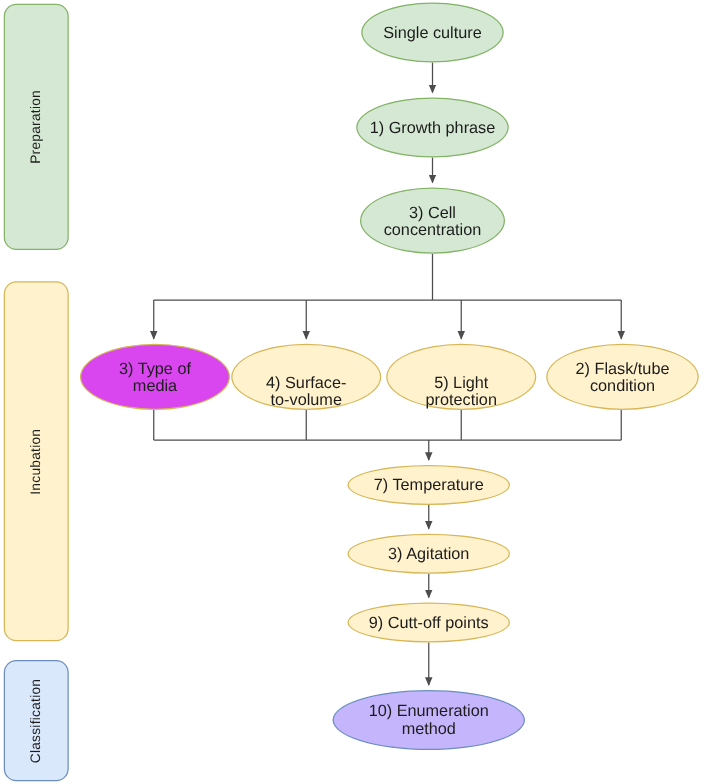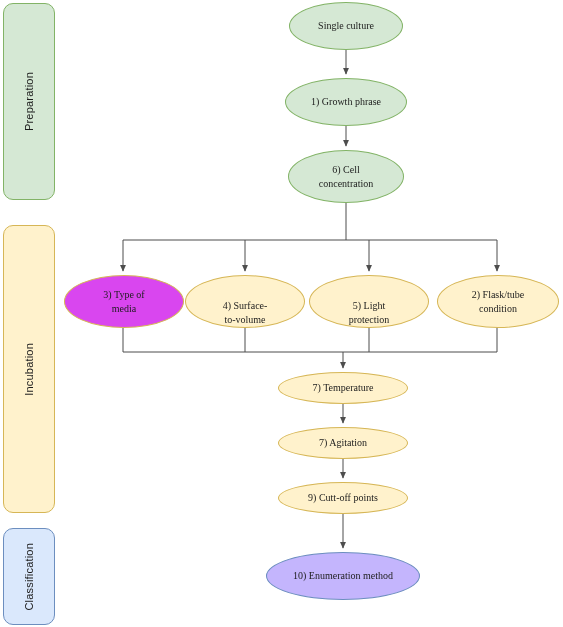--- a/index.html
+++ b/index.html
@@ -42,26 +42,25 @@
     box-sizing: border-box;
     border-radius: 50%;
     border-width: 1px;
     border-style: solid;
     display: flex;
     align-items: center;
     justify-content: center;
     text-align: center;
   }
   .node-label {
-    font-size: 10px;
+    font-size: 13px;
     line-height: 14px;
     color: #1c1c1c;
     padding: 0 6px;
     white-space: pre-line;
-    font-family: Liberation Serif, serif;
   }
   
   .edges {
     position: absolute;
     left: 0;
     top: 0;
     width: 563px;
     height: 627px;
     pointer-events: none;
   }
@@ -119,21 +118,21 @@
     <span class="phase-label">Classification</span>
   </div>
 
   <div class="node" style="left: 289px; top: 2px; width: 114px; height: 48px; background: rgb(213, 232, 212); border-color: rgb(130, 179, 102);">
     <span class="node-label">Single culture</span>
   </div>
   <div class="node" style="left: 285px; top: 78px; width: 122px; height: 48px; background: rgb(213, 232, 212); border-color: rgb(130, 179, 102);">
     <span class="node-label">1) Growth phrase</span>
   </div>
   <div class="node" style="left: 288px; top: 150px; width: 116px; height: 53px; background: rgb(213, 232, 212); border-color: rgb(130, 179, 102);">
-    <span class="node-label">6) Cell
+    <span class="node-label">3) Cell
 concentration</span>
   </div>
   <div class="node" style="left: 64px; top: 275px; width: 120px; height: 53px; background: #d946ef; border-color: rgb(214, 182, 86);">
     <span class="node-label">3) Type of
 media</span>
   </div>
   <div class="node" style="left: 185px; top: 275px; width: 120px; height: 53px; background: rgb(255, 242, 204); border-color: rgb(214, 182, 86); align-items: flex-end;">
     <span class="node-label">4) Surface-
 to-volume</span>
   </div>
@@ -142,21 +141,21 @@
 protection</span>
   </div>
   <div class="node" style="left: 437px; top: 275px; width: 122px; height: 53px; background: rgb(255, 242, 204); border-color: rgb(214, 182, 86);">
     <span class="node-label">2) Flask/tube
 condition</span>
   </div>
   <div class="node" style="left: 278px; top: 372px; width: 130px; height: 32px; background: rgb(255, 242, 204); border-color: rgb(214, 182, 86);">
     <span class="node-label">7) Temperature</span>
   </div>
   <div class="node" style="left: 278px; top: 427px; width: 130px; height: 32px; background: rgb(255, 242, 204); border-color: rgb(214, 182, 86);">
-    <span class="node-label">7) Agitation</span>
+    <span class="node-label">3) Agitation</span>
   </div>
   <div class="node" style="left: 278px; top: 482px; width: 130px; height: 32px; background: rgb(255, 242, 204); border-color: rgb(214, 182, 86);">
     <span class="node-label">9) Cutt-off points</span>
   </div>
   <div class="node" style="left: 266px; top: 552px; width: 154px; height: 48px; background: #c4b5fd; border-color: rgb(108, 142, 191);">
     <span class="node-label">10) Enumeration method</span>
   </div>
 
 </div>
 

